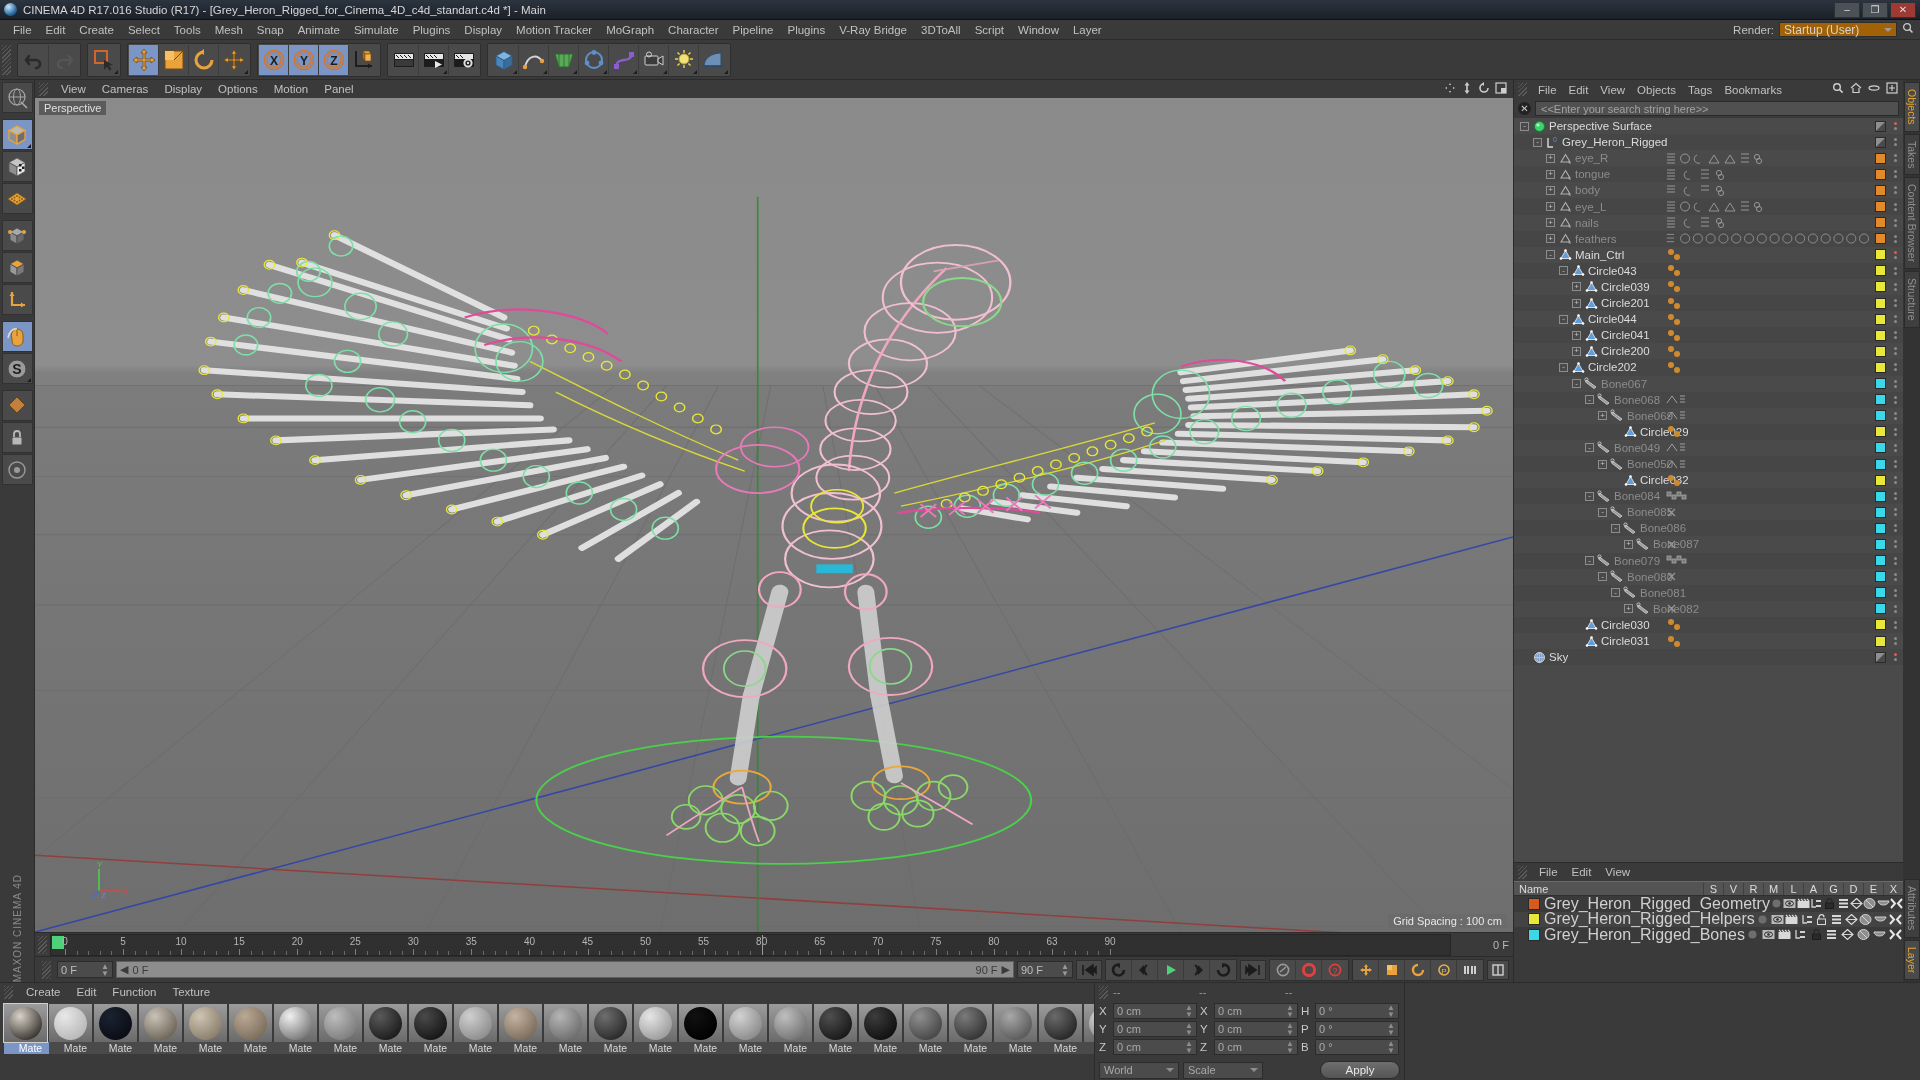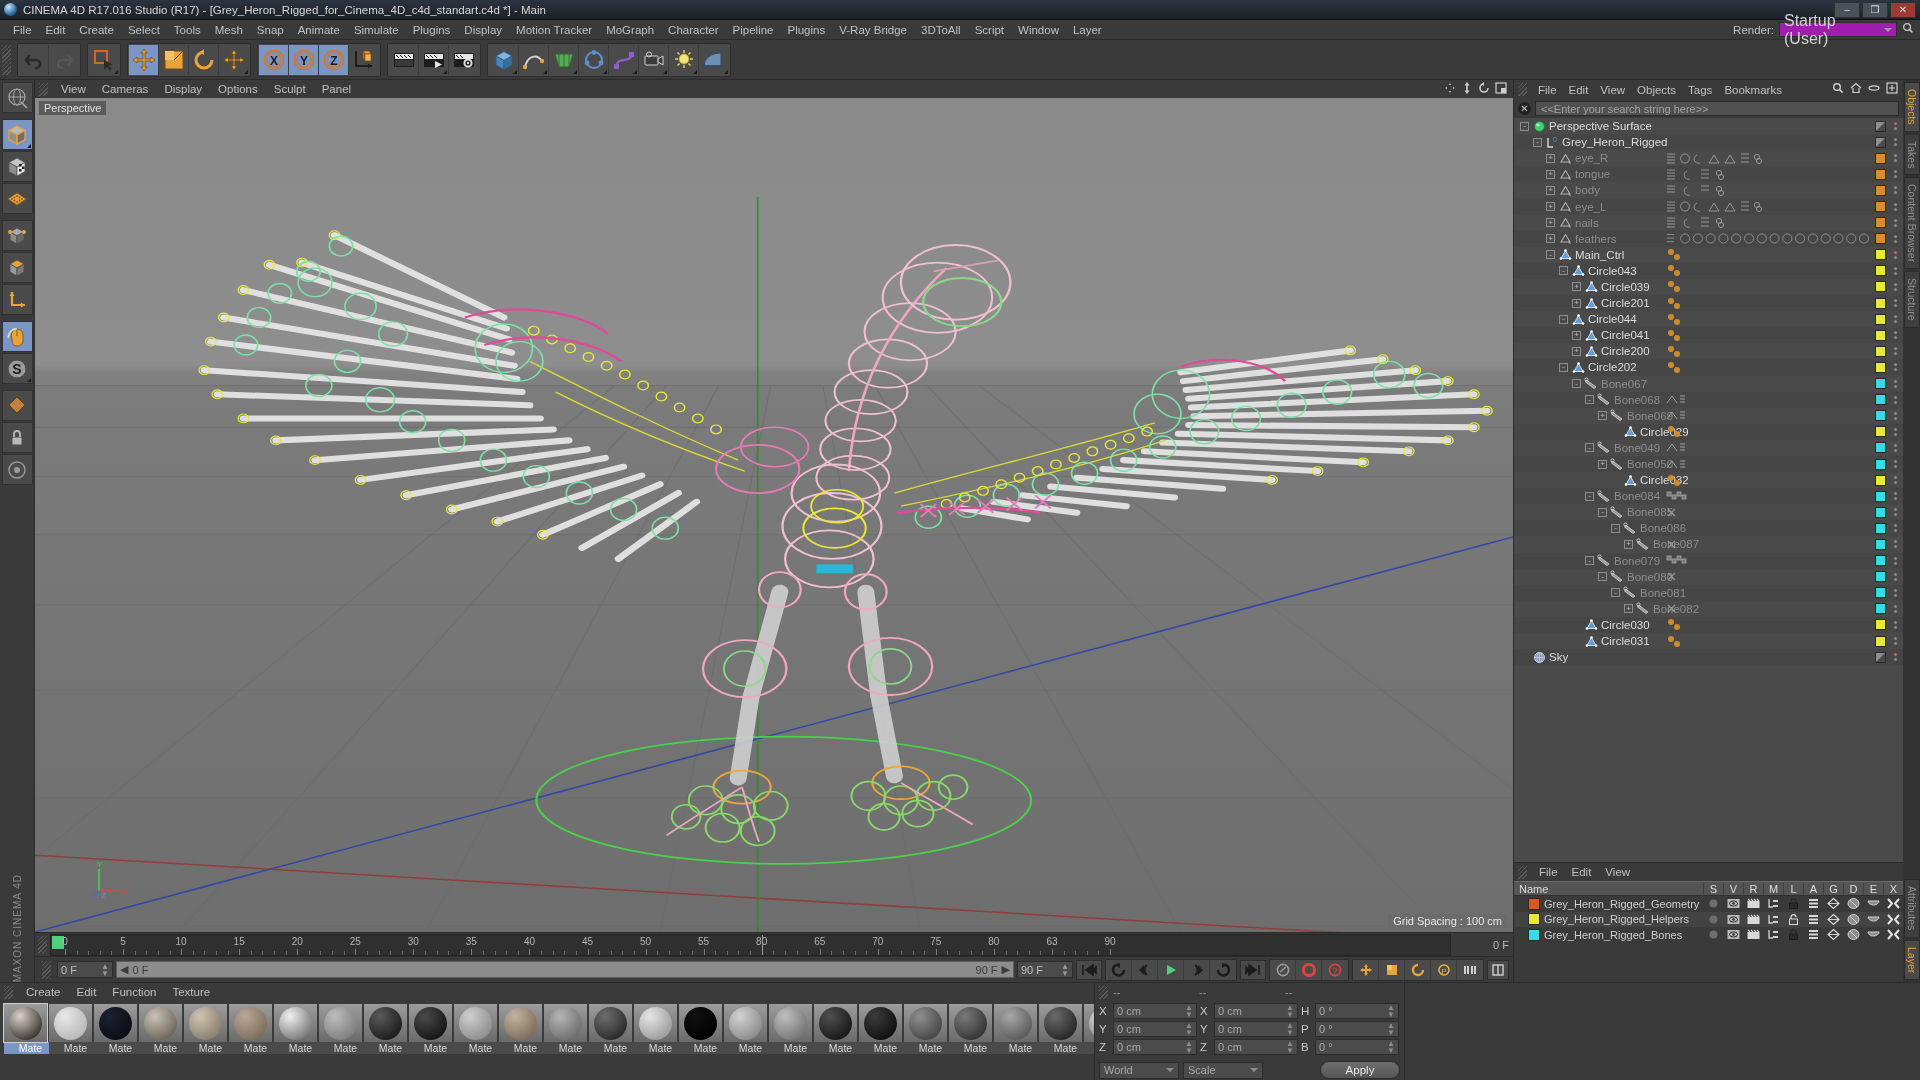--- a/index.html
+++ b/index.html
@@ -16,22 +16,22 @@
   .tb-btn{width:26px;height:16px;background:#4a5258;border:1px solid #2b3136;color:#dcdcdc;
     font-size:10px;display:flex;align-items:center;justify-content:center;}
   .tb-btn.close{background:#9c3a33;}
 
   
   .menubar{height:20px;background:#3a3a3a;display:flex;align-items:center;padding-left:6px;
     border-bottom:1px solid #2b2b2b;}
   .menubar .mi{padding:0 7px;height:20px;line-height:20px;font-size:11.5px;color:#c0c0c0;cursor:default;}
   .layout-box{margin-left:auto;display:flex;align-items:center;gap:5px;padding-right:6px;}
   .layout-box .lbl{font-size:11.5px;color:#c0c0c0;}
-  .layout-sel{width:118px;height:15px;background:#a21caf;border:1px solid #2e2e2e;
-    display:flex;align-items:center;padding:0 4px;font-size:16px;color:#d2d2d2;position:relative;}
+  .layout-sel{width:118px;height:15px;background:#a16207;border:1px solid #2e2e2e;
+    display:flex;align-items:center;padding:0 4px;font-size:12px;color:#d2d2d2;position:relative;}
   .layout-sel .arw{margin-left:auto;width:0;height:0;border-left:4px solid transparent;
     border-right:4px solid transparent;border-top:4px solid #9a9a9a;}
 
   
   .toolbar{height:40px;background:#3a3a3a;display:flex;align-items:center;gap:0px;padding-left:2px;
     border-bottom:1px solid #2b2b2b;}
   .tgrip{width:9px;height:30px;background:
      repeating-linear-gradient(135deg,#5a5a5a 0 1px,transparent 1px 3px);margin-right:3px;}
   .tgrp{display:flex;align-items:center;background:#4a4a4a;border:1px solid #2e2e2e;
     border-radius:2px;margin:0 3px;padding:1px;}
@@ -156,21 +156,21 @@
   .dots i{width:3px;height:3px;border-radius:50%;background:#8a8a8a;display:block;}
 
   .layman{height:120px;background:#3a3a3a;border-top:1px solid #2b2b2b;display:flex;flex-direction:column;}
   .lm-menu{height:18px;display:flex;align-items:center;padding-left:4px;}
   .lm-menu .g{width:9px;height:13px;background:repeating-linear-gradient(135deg,#5a5a5a 0 1px,transparent 1px 3px);margin-right:5px;}
   .lm-menu .mi{padding:0 7px;font-size:11.5px;color:#c0c0c0;}
   .lm-head{height:15px;background:#545454;display:flex;align-items:center;font-size:11px;color:#ddd;
     border-top:1px solid #6a6a6a;border-bottom:1px solid #2f2f2f;}
   .lm-head .nmcol{flex:1;padding-left:5px;}
   .lm-head .cc{width:20px;text-align:center;border-left:1px solid #3f3f3f;}
-  .lm-row{height:15.5px;display:flex;align-items:center;font-size:11px;color:#d0d0d0;justify-content:space-between;}
+  .lm-row{height:15.5px;display:flex;align-items:center;font-size:16px;color:#d0d0d0;justify-content:space-between;}
   .lm-row.alt{background:#434343;}
   .lm-row .nmcol{flex:1;display:flex;align-items:center;gap:4px;padding-left:14px;}
   .lm-sw{width:12px;height:12px;border:1px solid #2a2a2a;}
   .lm-row .cc{width:20px;display:flex;align-items:center;justify-content:center;}
 
   .sidetabs{width:17px;background:#333;display:flex;flex-direction:column;align-items:center;padding-top:2px;}
   .stab{writing-mode:vertical-rl;font-size:10.5px;color:#909090;background:#3f3f3f;border:1px solid #2b2b2b;
     padding:6px 1px;margin-bottom:2px;white-space:nowrap;}
   .stab.act{color:#e0a338;background:#4a4a4a;}
 </style>
@@ -507,21 +507,21 @@
   </div>
 
   <div class="center">
     <div class="vpmenu">
       <span class="g"></span>
       <div id="vp-menu-items" style="display:flex;">
           <div class="mi">View</div>
           <div class="mi">Cameras</div>
           <div class="mi">Display</div>
           <div class="mi">Options</div>
-          <div class="mi">Sculpt</div>
+          <div class="mi">Motion</div>
           <div class="mi">Panel</div>
         </div>
       <div class="vp-icons">
         <span><svg width="12" height="12" viewBox="0 0 12 12">
               <path d="M6 1 L7 3 L5 3 Z M6 11 L5 9 L7 9 Z M1 6 L3 5 L3 7 Z M11 6 L9 7 L9 5 Z" fill="#cfcfcf"></path>
             </svg></span>
         <span><svg width="12" height="12" viewBox="0 0 12 12">
               <path d="M6 0 L8.5 3.5 H3.5 Z M6 12 L3.5 8.5 H8.5 Z M5.2 3.5 h1.6 v5 h-1.6 z" fill="#cfcfcf"></path>
             </svg></span>
         <span><svg width="12" height="12" viewBox="0 0 12 12">

